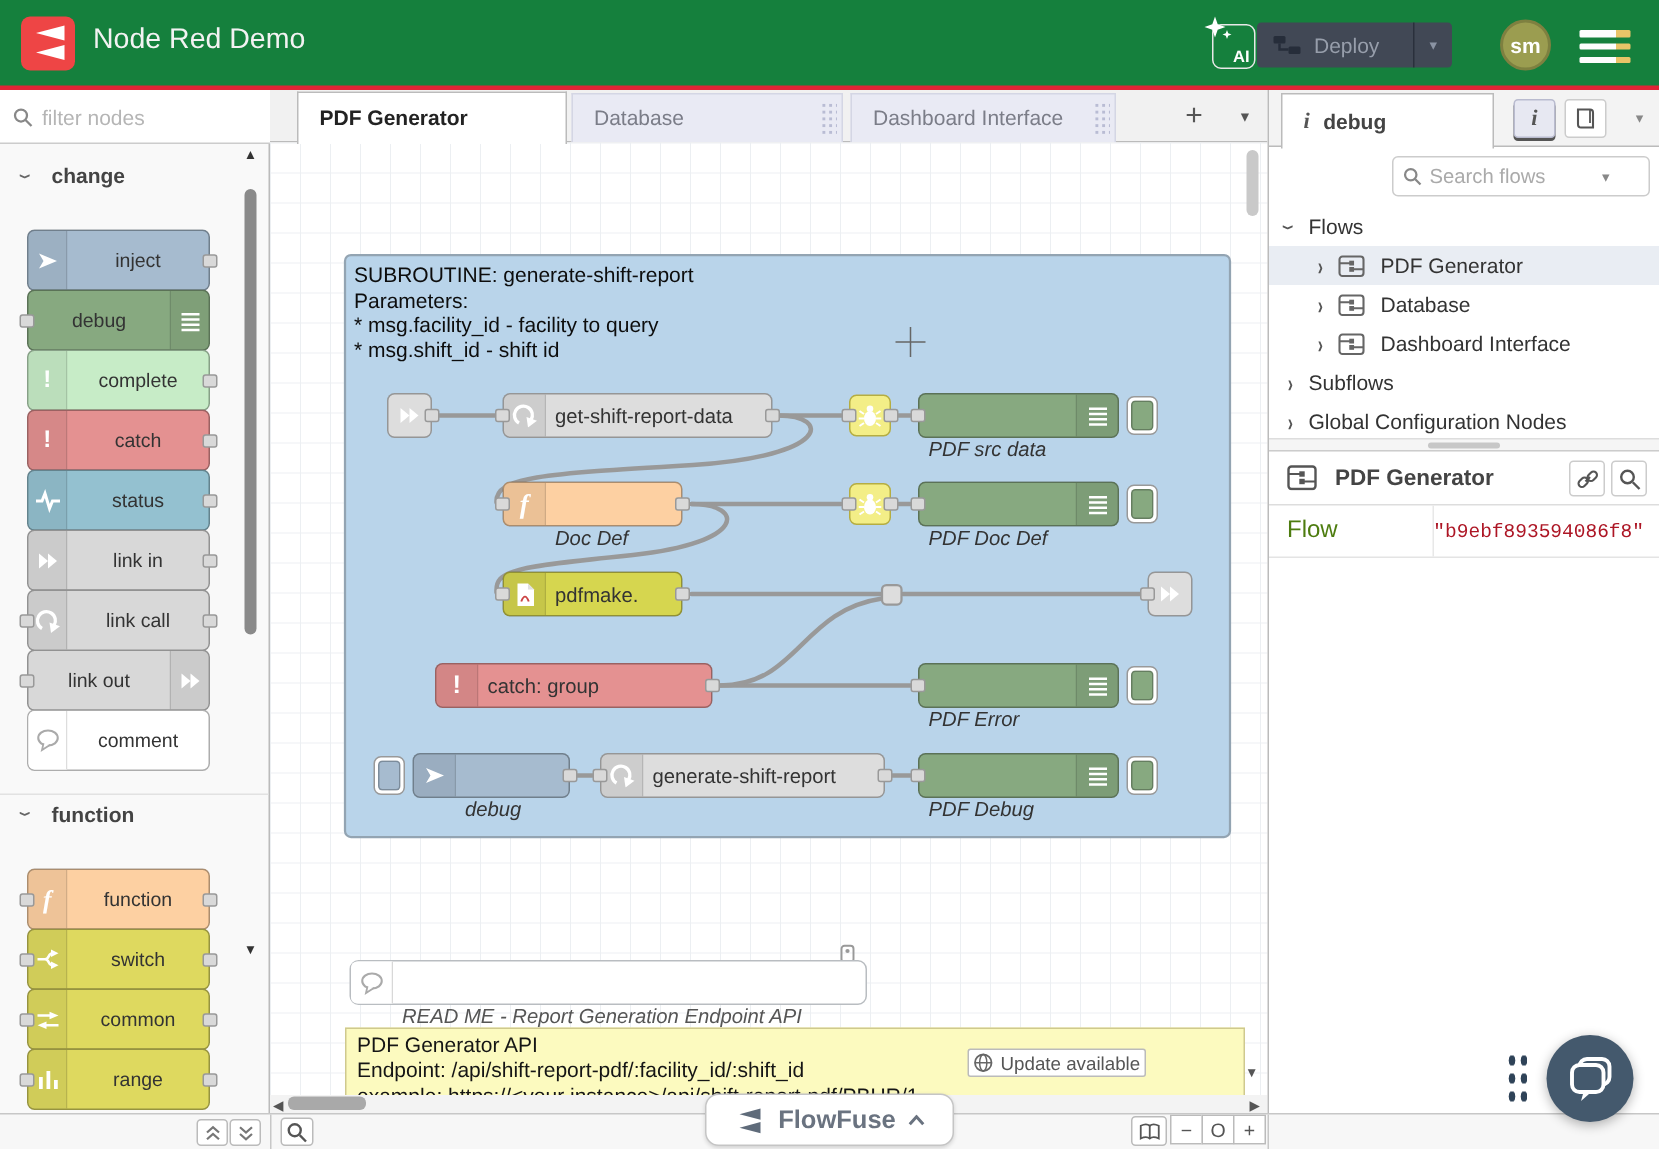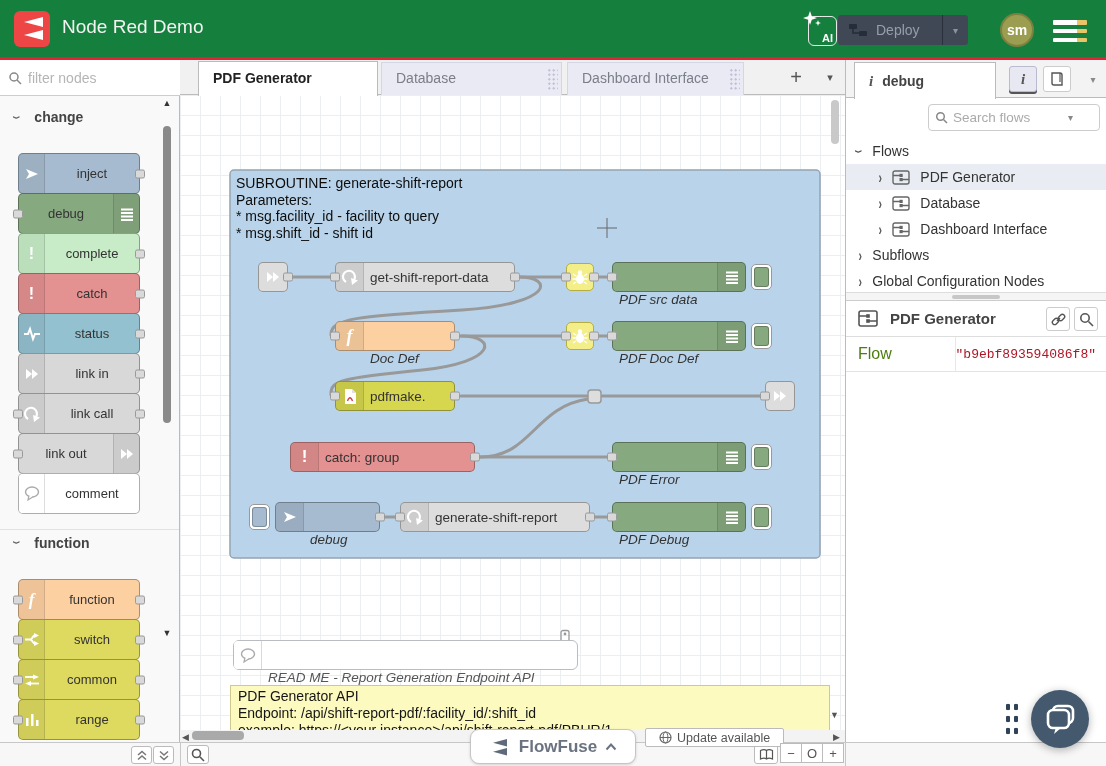--- a/index.html
+++ b/index.html
@@ -95,21 +95,21 @@
   .info-row { position:absolute; left:0; top:277px; width:260px; height:35px; display:flex; border-bottom:1px solid #e4e4e4; }
   .info-key { width:110px; padding-left:12px; color:#4d7c0f; font-size:16px; border-right:1px solid #e8e8e8; display:flex; align-items:center; }
   .info-val { flex:1; display:flex; align-items:center; justify-content:flex-end; padding-right:10px; color:#ad1625; font-family:"Liberation Mono",monospace; font-size:13px; }
 
   
   .footer { position:absolute; left:0; top:742px; width:1106px; height:24px; background:#f7f7f7; border-top:1px solid #c7c7c7; }
   .footer .vd { position:absolute; top:0; width:1px; height:23px; background:#c7c7c7; }
   .fbtn { position:absolute; background:#fff; border:1px solid #bbb; border-radius:3px; display:flex; align-items:center; justify-content:center; color:#555; }
   .flowfuse-pill { position:absolute; left:470px; top:729px; width:166px; height:35px; background:#fff; border:1px solid #c5c5c5; border-radius:9px; box-shadow:0 1px 3px rgba(0,0,0,.15); display:flex; align-items:center; justify-content:center; gap:8px; z-index:30; }
   .ff-label { font-size:17px; font-weight:bold; color:#6a7380; }
-  .update-btn { position:absolute; left:645px; top:728px; height:19px; padding:0 13px; background:#fff; border:1px solid #bbb; border-radius:2px; display:flex; align-items:center; gap:5px; font-size:12.5px; color:#555; }
+  .update-btn { position:absolute; left:645px; top:699px; height:19px; padding:0 3px; background:#fff; border:1px solid #bbb; border-radius:2px; display:flex; align-items:center; gap:5px; font-size:12.5px; color:#555; }
   .zoomgrp { position:absolute; left:781px; top:743px; display:flex; }
   .zoomgrp .zb { width:22px; height:20px; background:#fff; border:1px solid #bbb; display:flex; align-items:center; justify-content:center; font-size:13px; color:#555; margin-left:-1px; }
 
   
   .chat-btn { position:absolute; left:1031px; top:690px; width:58px; height:58px; border-radius:50%; background:#44596d; box-shadow:0 2px 8px rgba(0,0,0,.3); display:flex; align-items:center; justify-content:center; z-index:40; }
   .grip-dots { position:absolute; left:1004px; top:701px; width:14px; height:34px; z-index:40;
     background-image:radial-gradient(#2f4358 2.2px, transparent 2.4px); background-size:8px 12px; }
 </style>
 </head>
 <body>

